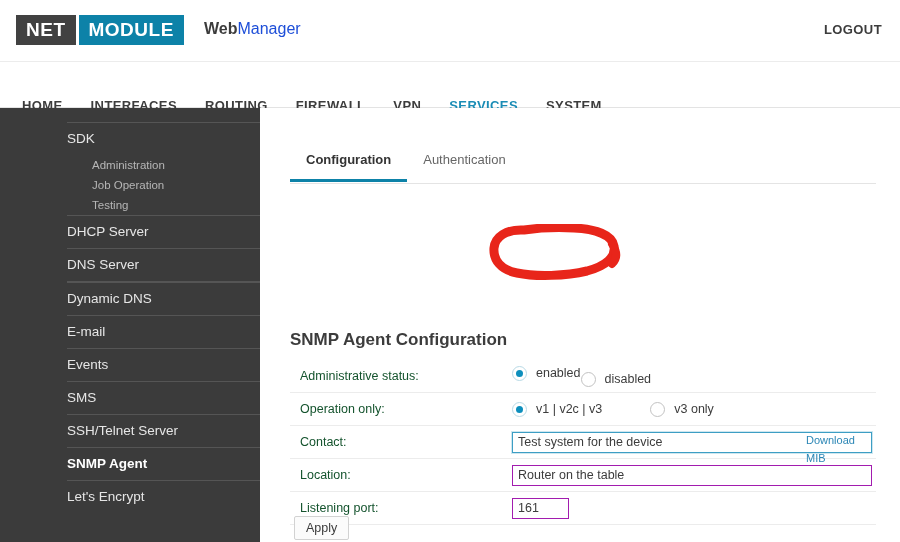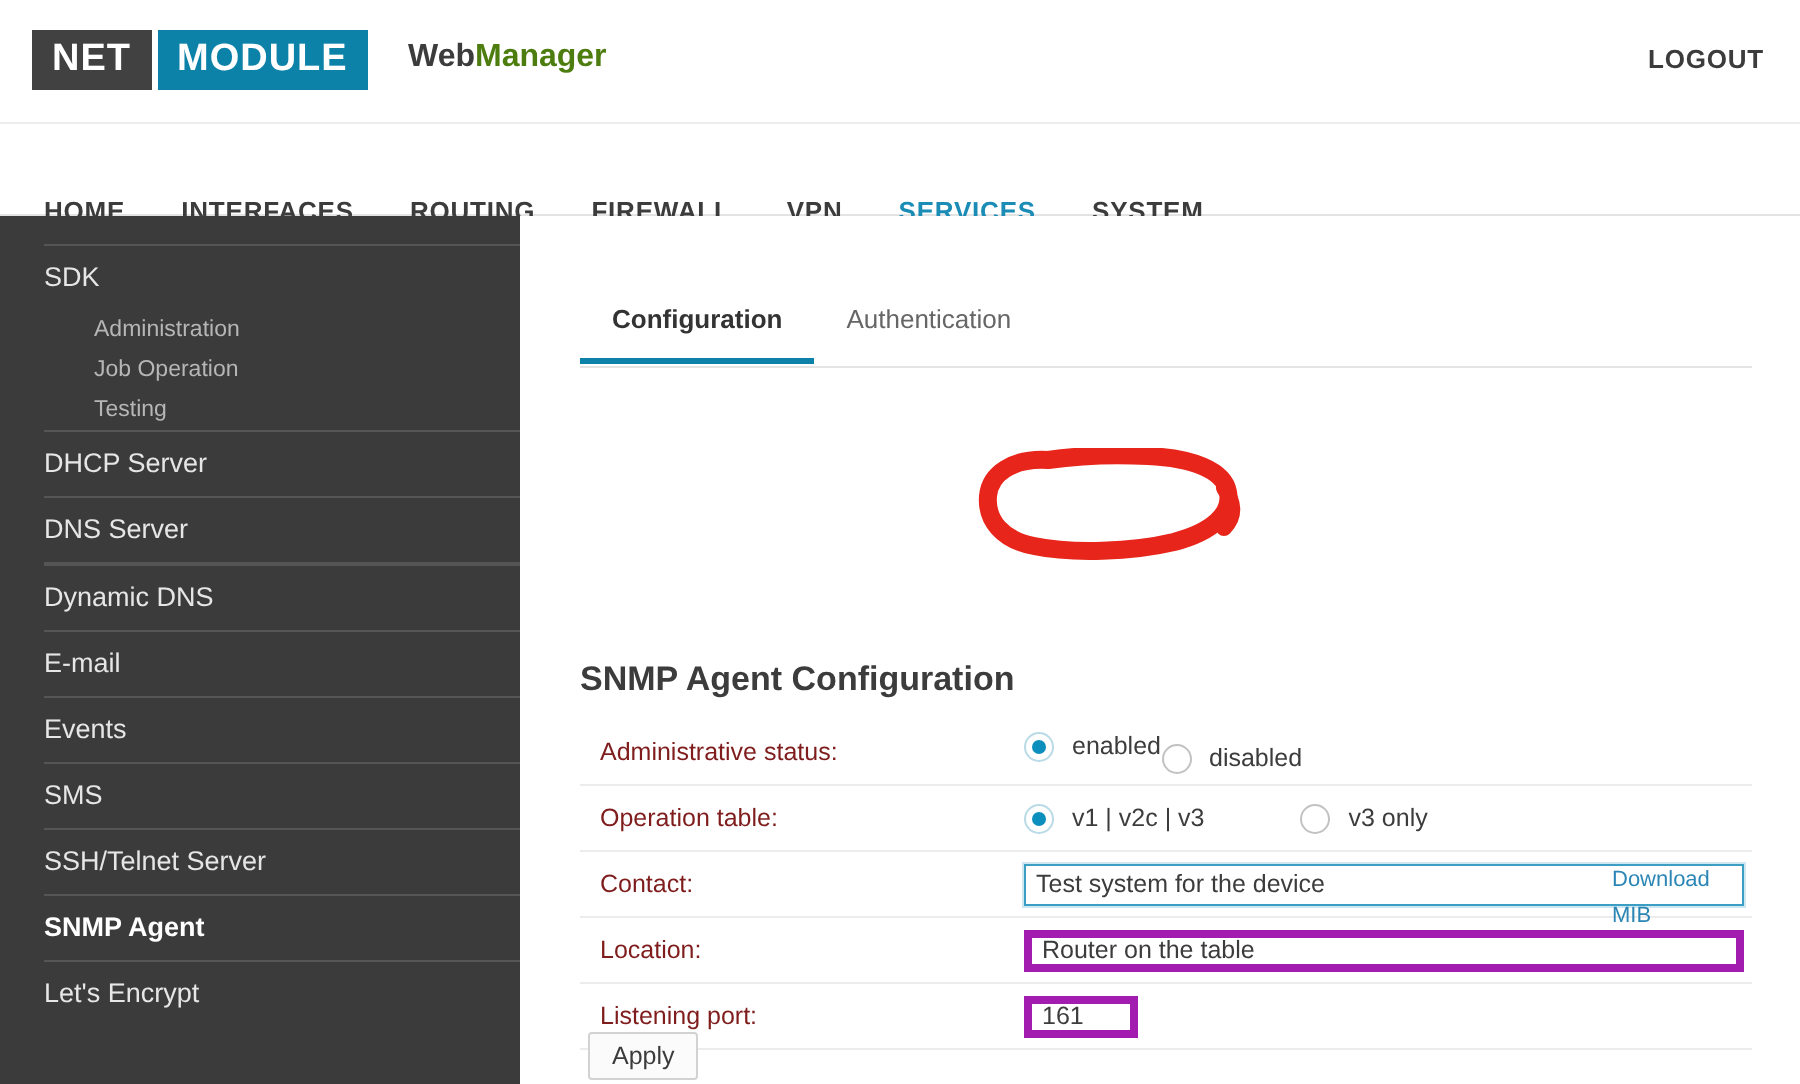--- a/index.html
+++ b/index.html
@@ -31,21 +31,21 @@
   #logo .lg-mod {
     background: #0d82a8; color: #ffffff;
     padding: 0 10px; display: flex; align-items: center;
     margin-left: 3px;
   }
   #brand {
     position: absolute; left: 204px; top: 20px;
     font-size: 16px; color: #3c3c3c;
   }
   #brand .b-bold { font-weight: bold; }
-  #brand .b-light { font-weight: bold; color: #4d7c0f; }
+  #brand .b-light { font-weight: normal; color: #1d4ed8; }
   #logout {
     position: absolute; right: 18px; top: 22px;
     font-size: 13px; font-weight: bold; color: #3c3c3c;
     letter-spacing: 0.4px; cursor: pointer;
   }
 
   
   #navbar {
     position: absolute; top: 63px; left: 0;
     width: 900px; height: 45px;
@@ -62,20 +62,21 @@
     margin-right: 28px; cursor: pointer; white-space: nowrap; margin-top: 40px;
   }
   .navitem.active { color: #1a8cb5; }
 
   
   #sidebar {
     position: absolute; top: 108px; left: 0;
     width: 296px; height: 434px;
     background: #3b3b3b;
     overflow: hidden;
+    padding-left: 45px;
   }
   #sidebar-inner { padding: 0 22px; }
   .sb-sep {
     height: 1px; background: #555555;
     margin: 0; width: 100%;
   }
   .sb-top-pad { height: 14px; }
   .sb-item {
     font-size: 13.5px; color: #e6e6e6;
     padding: 8px 0 9px 0; cursor: pointer;
@@ -119,21 +120,21 @@
     position: absolute; left: 30px; top: 252px;
     width: 586px;
   }
   .frow {
     display: flex; align-items: center;
     min-height: 33px;
     border-bottom: 1px solid #ececec;
   }
   .flabel {
     width: 222px; flex: 0 0 222px;
-    font-size: 12.5px; color: #7f1d1d;
+    font-size: 12.5px; color: #14532d;
     padding-left: 10px;
   }
   .fctl { flex: 1; display: flex; align-items: center; }
 
   
   .radio-line { display: flex; align-items: center; }
   .radio-line + .radio-line { margin-top: 6px; }
   .radio {
     width: 15px; height: 15px; border-radius: 50%;
     border: 1px solid #c2c2c2; background: #ffffff;
@@ -148,21 +149,21 @@
   }
   .rlabel {
     font-size: 12.5px; color: #3c3c3c;
     margin-left: 9px; white-space: nowrap; cursor: pointer;
   }
 
   .admin-cell { align-items: flex-start; padding: 5px 0; }
 
   
   .tinput {
-    height: 21px; border: 4px solid #a21caf; background: #ffffff;
+    height: 21px; border: 1px solid #a21caf; background: #ffffff;
     font-family: "Liberation Sans", sans-serif; font-size: 12.5px;
     color: #3c3c3c; padding: 0 5px; outline: none;
   }
   .tinput.wide { width: 360px; }
   .tinput.num  { width: 57px; }
   .tinput.focused {
     border: 1px solid #3d9ec4;
     box-shadow: 0 0 0 1px rgba(61,158,196,0.25);
   }
 
@@ -265,21 +266,21 @@
           <span class="rlabel">enabled</span>
         </div>
         <div class="radio-line">
           <span class="radio"></span>
           <span class="rlabel">disabled</span>
         </div>
       </div>
     </div>
 
     <div class="frow">
-      <div class="flabel">Operation table:</div>
+      <div class="flabel">Operation only:</div>
       <div class="fctl">
         <div class="radio-line">
           <span class="radio on"></span>
           <span class="rlabel">v1 | v2c | v3</span>
         </div>
         <div class="radio-line" style="margin-top:0; margin-left:48px;">
           <span class="radio"></span>
           <span class="rlabel">v3 only</span>
         </div>
       </div>

